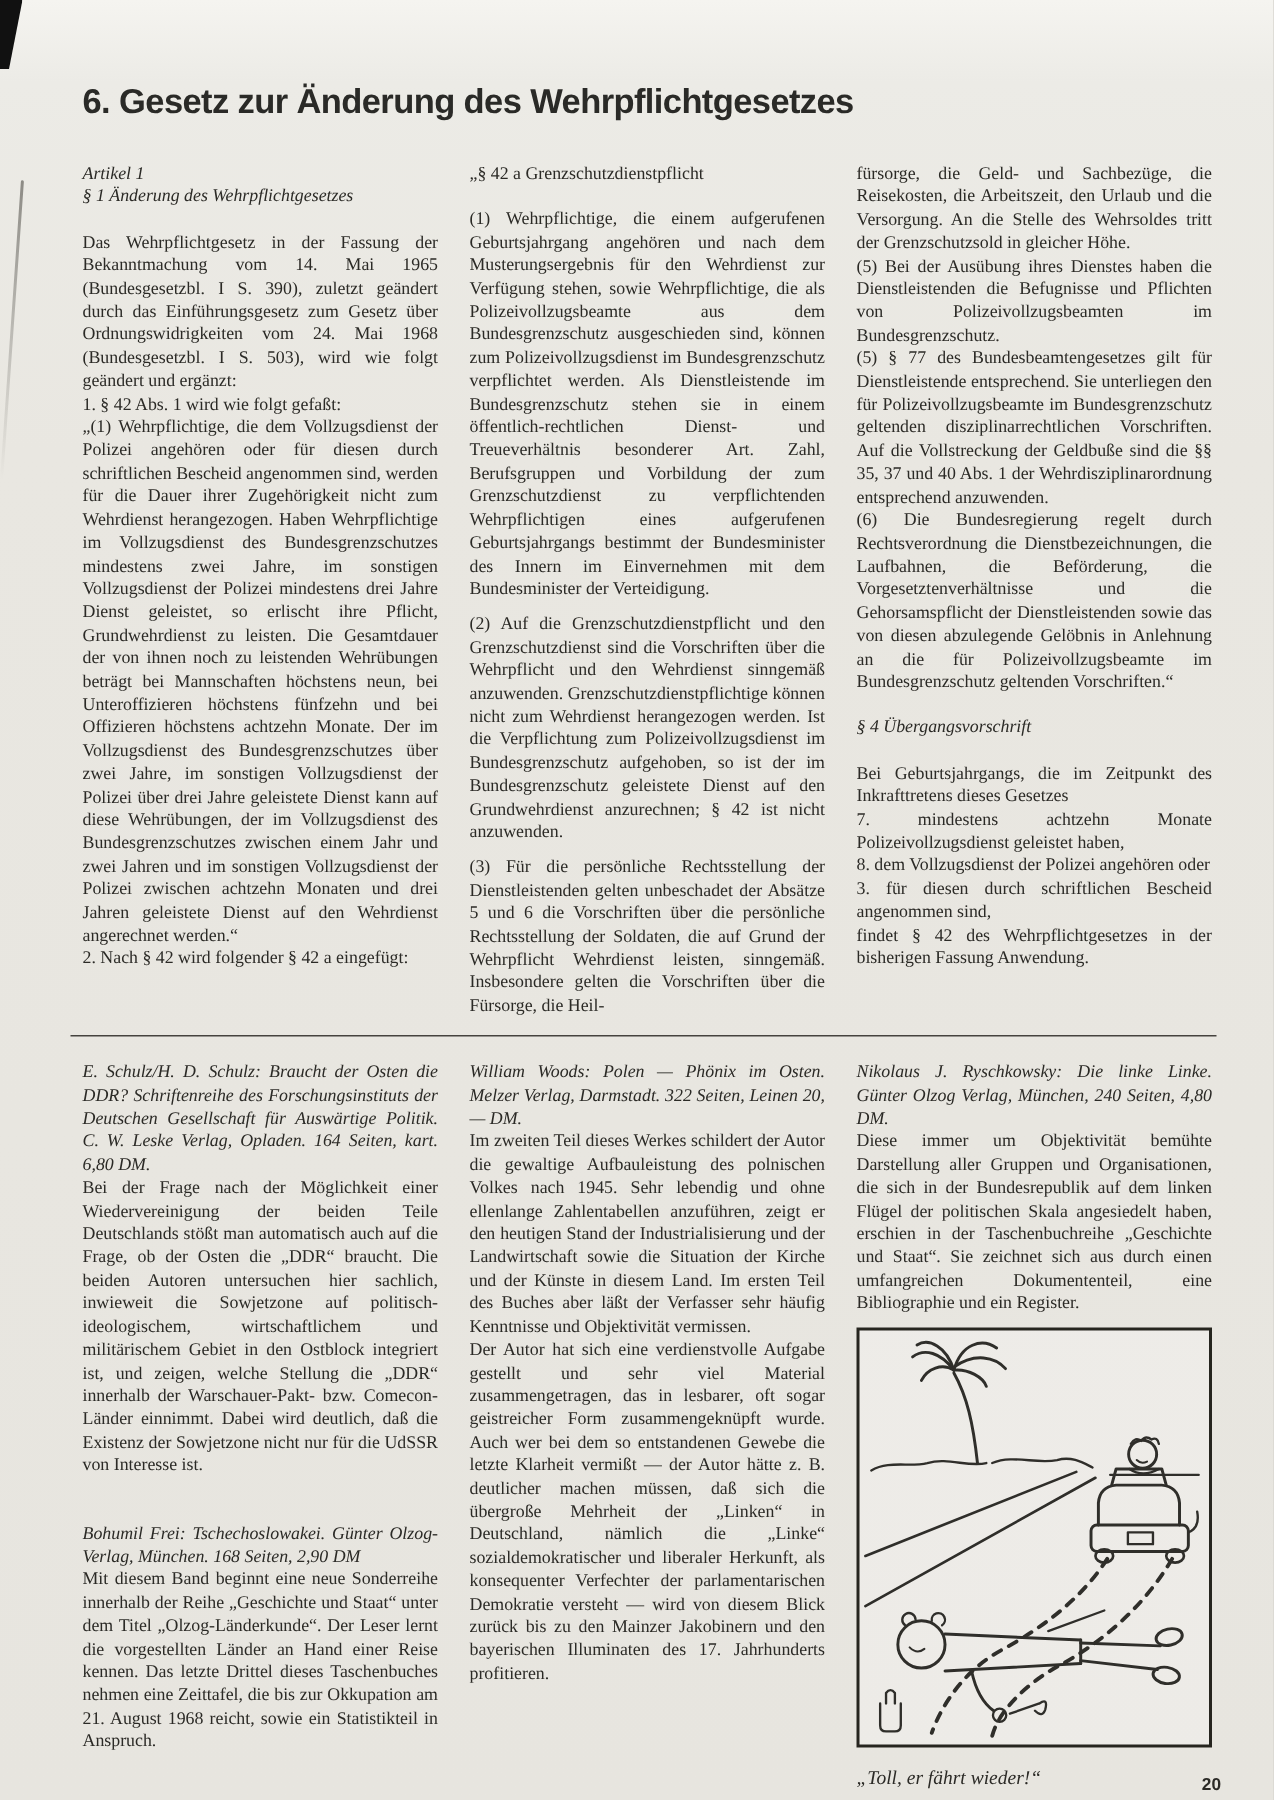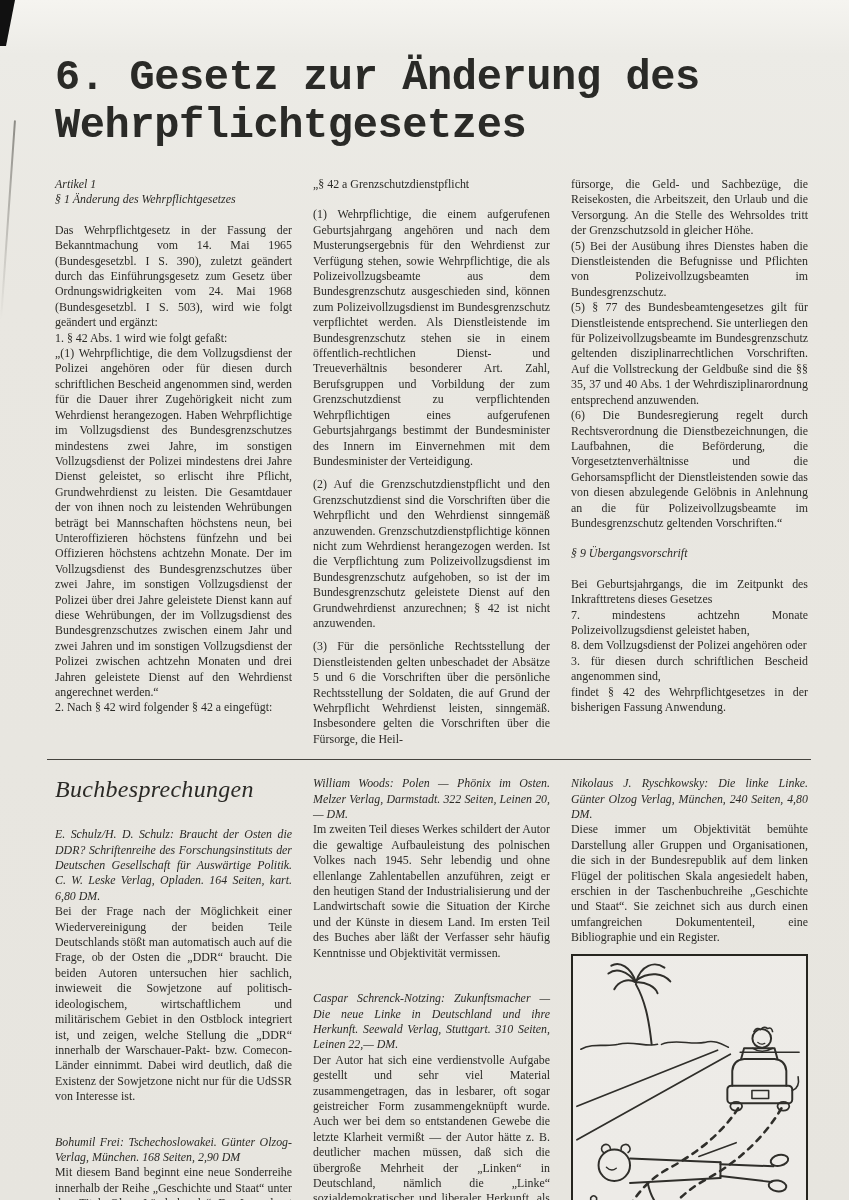--- a/index.html
+++ b/index.html
@@ -18,22 +18,22 @@
     position:absolute; left:0; top:0; width:15px; height:46px;
     background:#111;
     clip-path:polygon(0 0,100% 0,40% 100%,0 100%);
   }
   .artifact-line{
     position:absolute; left:7px; top:120px; width:2px; height:200px;
     background:linear-gradient(180deg,rgba(90,88,82,.65),rgba(90,88,82,0));
     transform:rotate(4deg); border-radius:2px;
   }
   h1.title{
-    font-family:Liberation Mono, monospace;
-    font-weight:bold; font-size:42px; letter-spacing:-.4px;
+    font-family:Liberation Sans, sans-serif;
+    font-weight:bold; font-size:23px; letter-spacing:-.4px;
     color:#2a2a27; margin:0 0 27px 0;
   }
   .cols{ display:flex; gap:21px; }
   .col{ width:237px; flex:0 0 237px; }
   p{ margin:0; font-size:11.9px; line-height:15.4px; text-align:justify; hyphens:auto; }
   .it{ font-style:italic; }
   .gap-s{ margin-top:8px; }
   .gap-m{ margin-top:15px; }
   .gap-l{ margin-top:30px; }
   .law{ min-height:535px; }
@@ -78,43 +78,41 @@
       <p>„§ 42 a Grenzschutzdienstpflicht</p>
       <p class="gap-m">(1) Wehrpflichtige, die einem aufgerufenen Geburtsjahrgang angehören und nach dem Musterungsergebnis für den Wehrdienst zur Verfügung stehen, sowie Wehrpflichtige, die als Polizeivollzugsbeamte aus dem Bundesgrenzschutz ausgeschieden sind, können zum Polizeivollzugsdienst im Bundesgrenzschutz verpflichtet werden. Als Dienstleistende im Bundesgrenzschutz stehen sie in einem öffentlich-rechtlichen Dienst- und Treueverhältnis besonderer Art. Zahl, Berufsgruppen und Vorbildung der zum Grenzschutzdienst zu verpflichtenden Wehrpflichtigen eines aufgerufenen Geburtsjahrgangs bestimmt der Bundesminister des Innern im Einvernehmen mit dem Bundesminister der Verteidigung.</p>
       <p class="gap-s">(2) Auf die Grenzschutzdienstpflicht und den Grenzschutzdienst sind die Vorschriften über die Wehrpflicht und den Wehrdienst sinngemäß anzuwenden. Grenzschutzdienstpflichtige können nicht zum Wehrdienst herangezogen werden. Ist die Verpflichtung zum Polizeivollzugsdienst im Bundesgrenzschutz aufgehoben, so ist der im Bundesgrenzschutz geleistete Dienst auf den Grundwehrdienst anzurechnen; § 42 ist nicht anzuwenden.</p>
       <p class="gap-s">(3) Für die persönliche Rechtsstellung der Dienstleistenden gelten unbeschadet der Absätze 5 und 6 die Vorschriften über die persönliche Rechtsstellung der Soldaten, die auf Grund der Wehrpflicht Wehrdienst leisten, sinngemäß. Insbesondere gelten die Vorschriften über die Fürsorge, die Heil-</p>
     </div>
     <div class="col">
       <p>fürsorge, die Geld- und Sachbezüge, die Reisekosten, die Arbeitszeit, den Urlaub und die Versorgung. An die Stelle des Wehrsoldes tritt der Grenzschutzsold in gleicher Höhe.</p>
       <p>(5) Bei der Ausübung ihres Dienstes haben die Dienstleistenden die Befugnisse und Pflichten von Polizeivollzugsbeamten im Bundesgrenzschutz.</p>
       <p>(5) § 77 des Bundesbeamtengesetzes gilt für Dienstleistende entsprechend. Sie unterliegen den für Polizeivollzugsbeamte im Bundesgrenzschutz geltenden disziplinarrechtlichen Vorschriften. Auf die Vollstreckung der Geldbuße sind die §§ 35, 37 und 40 Abs. 1 der Wehrdisziplinarordnung entsprechend anzuwenden.</p>
       <p>(6) Die Bundesregierung regelt durch Rechtsverordnung die Dienstbezeichnungen, die Laufbahnen, die Beförderung, die Vorgesetztenverhältnisse und die Gehorsamspflicht der Dienstleistenden sowie das von diesen abzulegende Gelöbnis in Anlehnung an die für Polizeivollzugsbeamte im Bundesgrenzschutz geltenden Vorschriften.“</p>
-      <p class="it gap-m">§ 9 Übergangsvorschrift</p>
+      <p class="it gap-m">§ 4 Übergangsvorschrift</p>
       <p class="gap-m">Bei Geburtsjahrgangs, die im Zeitpunkt des Inkrafttretens dieses Gesetzes</p>
       <p>7. mindestens achtzehn Monate Polizeivollzugsdienst geleistet haben,</p>
       <p>8. dem Vollzugsdienst der Polizei angehören oder</p>
       <p>3. für diesen durch schriftlichen Bescheid angenommen sind,</p>
       <p>findet § 42 des Wehrpflichtgesetzes in der bisherigen Fassung Anwendung.</p>
     </div>
   </section>
 
   <hr class="divider">
 
   <section class="books cols">
     <div class="col">
-      <h2 class="books-heading">Buchbesprechungen</h2>
       <p class="bib">E. Schulz/H. D. Schulz: Braucht der Osten die DDR? Schriftenreihe des Forschungsinstituts der Deutschen Gesellschaft für Auswärtige Politik. C. W. Leske Verlag, Opladen. 164 Seiten, kart. 6,80 DM.</p>
       <p>Bei der Frage nach der Möglichkeit einer Wiedervereinigung der beiden Teile Deutschlands stößt man automatisch auch auf die Frage, ob der Osten die „DDR“ braucht. Die beiden Autoren untersuchen hier sachlich, inwieweit die Sowjetzone auf politisch-ideologischem, wirtschaftlichem und militärischem Gebiet in den Ostblock integriert ist, und zeigen, welche Stellung die „DDR“ innerhalb der Warschauer-Pakt- bzw. Comecon-Länder einnimmt. Dabei wird deutlich, daß die Existenz der Sowjetzone nicht nur für die UdSSR von Interesse ist.</p>
       <p class="bib gap-l">Bohumil Frei: Tschechoslowakei. Günter Olzog-Verlag, München. 168 Seiten, 2,90 DM</p>
       <p>Mit diesem Band beginnt eine neue Sonderreihe innerhalb der Reihe „Geschichte und Staat“ unter dem Titel „Olzog-Länderkunde“. Der Leser lernt die vorgestellten Länder an Hand einer Reise kennen. Das letzte Drittel dieses Taschenbuches nehmen eine Zeittafel, die bis zur Okkupation am 21. August 1968 reicht, sowie ein Statistikteil in Anspruch.</p>
     </div>
     <div class="col">
       <p class="bib">William Woods: Polen — Phönix im Osten. Melzer Verlag, Darmstadt. 322 Seiten, Leinen 20,— DM.</p>
       <p>Im zweiten Teil dieses Werkes schildert der Autor die gewaltige Aufbauleistung des polnischen Volkes nach 1945. Sehr lebendig und ohne ellenlange Zahlentabellen anzuführen, zeigt er den heutigen Stand der Industrialisierung und der Landwirtschaft sowie die Situation der Kirche und der Künste in diesem Land. Im ersten Teil des Buches aber läßt der Verfasser sehr häufig Kenntnisse und Objektivität vermissen.</p>
-      <p class="bib gap-l">Caspar Schrenck-Notzing: Zukunftsmacher — Die neue Linke in Deutschland und ihre Herkunft. Seewald Verlag, Stuttgart. 310 Seiten, Leinen 22,— DM.</p>
       <p>Der Autor hat sich eine verdienstvolle Aufgabe gestellt und sehr viel Material zusammengetragen, das in lesbarer, oft sogar geistreicher Form zusammengeknüpft wurde. Auch wer bei dem so entstandenen Gewebe die letzte Klarheit vermißt — der Autor hätte z. B. deutlicher machen müssen, daß sich die übergroße Mehrheit der „Linken“ in Deutschland, nämlich die „Linke“ sozialdemokratischer und liberaler Herkunft, als konsequenter Verfechter der parlamentarischen Demokratie versteht — wird von diesem Blick zurück bis zu den Mainzer Jakobinern und den bayerischen Illuminaten des 17. Jahrhunderts profitieren.</p>
     </div>
     <div class="col">
       <p class="bib">Nikolaus J. Ryschkowsky: Die linke Linke. Günter Olzog Verlag, München, 240 Seiten, 4,80 DM.</p>
       <p>Diese immer um Objektivität bemühte Darstellung aller Gruppen und Organisationen, die sich in der Bundesrepublik auf dem linken Flügel der politischen Skala angesiedelt haben, erschien in der Taschenbuchreihe „Geschichte und Staat“. Sie zeichnet sich aus durch einen umfangreichen Dokumententeil, eine Bibliographie und ein Register.</p>
 
       <figure class="cartoon">
         <svg viewBox="0 0 237 275">
           <g fill="none" stroke="#2f2e2a" stroke-width="2" stroke-linecap="round" stroke-linejoin="round">
 

